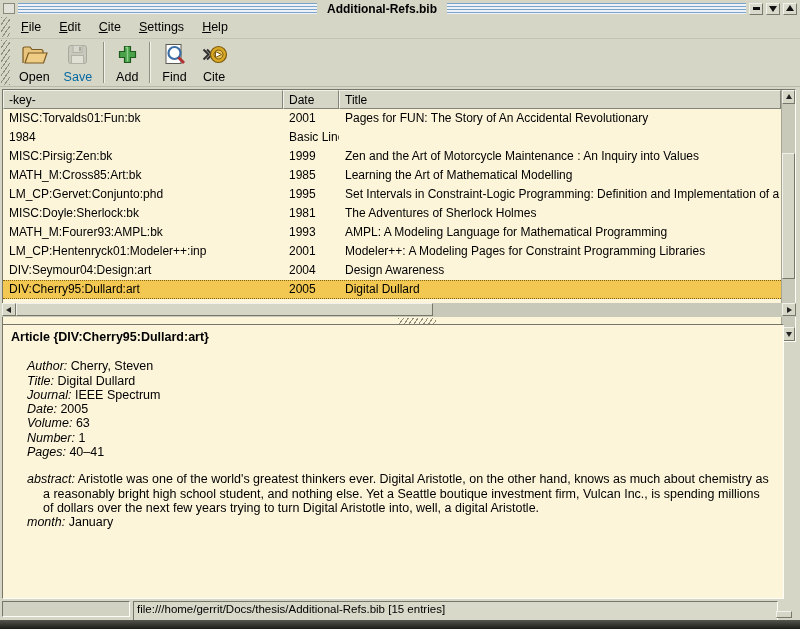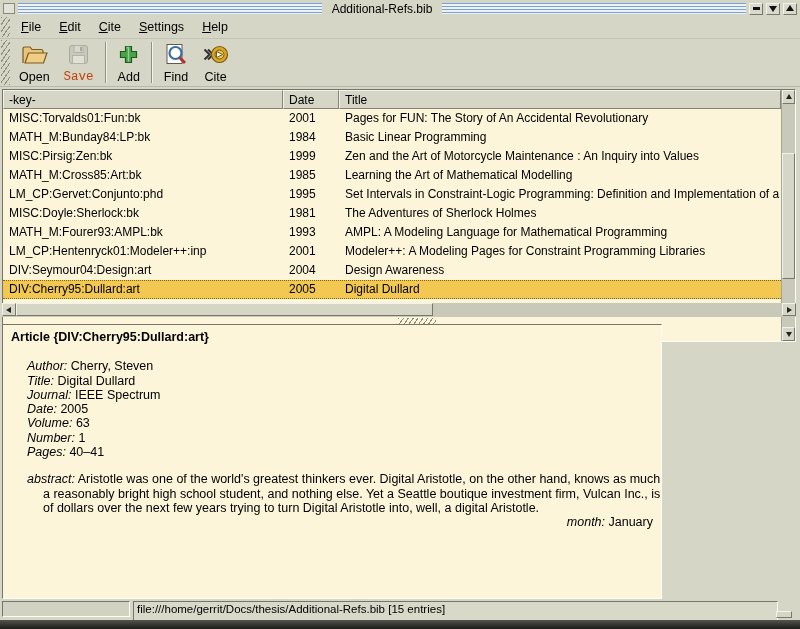--- a/index.html
+++ b/index.html
@@ -6,42 +6,42 @@
   html,body { width:800px; height:629px; overflow:hidden; }
   body { font-family:"Liberation Sans", sans-serif; font-size:12px; background:#d6d6c7; color:#000; }
   .window { position:relative; width:800px; height:629px; background:#d6d6c7; }
 
   
   .titlebar { position:absolute; top:0; left:0; width:800px; height:16px;
     display:flex; align-items:center; gap:3px; padding:2px 3px 1px 3px; }
   .tb-menu-btn { width:12px; height:11px; background:#e2e2da; border:1px solid #8a8a7a; }
   .tb-stripes { flex:1; height:11px;
     background:repeating-linear-gradient(to bottom,#7aa3cc 0 1.4px,#eef1f5 1.4px 2.9px); }
-  .tb-title { font-weight:normal; font-size:12px; padding:0 7px; white-space:nowrap; }
+  .tb-title { font-weight:bold; font-size:12px; padding:0 7px; white-space:nowrap; }
   .tb-btn { width:14px; height:12px; background:#d9d9cc; border:1px solid;
     border-color:#f2f2ea #77776a #77776a #f2f2ea; display:flex; align-items:center; justify-content:center; }
   .g-minus { width:7px; height:3px; background:#111; }
   .g-down { width:0; height:0; border:4px solid transparent; border-top:6px solid #111; margin-top:5px; }
   .g-up { width:0; height:0; border:4px solid transparent; border-bottom:6px solid #111; margin-bottom:5px; }
 
   
   .menubar { position:absolute; top:16px; left:0; width:800px; height:23px;
     display:flex; align-items:center; border-bottom:1px solid #c4c4b4; }
   .drag-handle { width:9px; align-self:stretch; margin:1px 2px 1px 1px;
     background:repeating-linear-gradient(125deg, rgba(130,130,115,.85) 0 1px, transparent 1px 4px); }
   .menu-item { padding:3px 9px; font-size:12.5px; white-space:nowrap; }
   .mn { text-decoration:underline; }
 
   
   .toolbar { position:absolute; top:39px; left:0; width:800px; height:48px;
     display:flex; align-items:stretch; border-bottom:1px solid #b8b8a8; }
   .tool-btn { display:flex; flex-direction:column; align-items:center; justify-content:flex-end;
     padding:3px 7px 2px 7px; gap:4px; }
   .tool-btn span { font-size:12.5px; }
-  .tool-btn.disabled span { color:#c2410c;font-family:Liberation Mono, monospace; }
+  .tool-btn.disabled span { color:#0369a1; }
   .tool-btn.disabled svg { opacity:.55; }
   .tool-sep { width:2px; margin:3px 4px; border-left:1px solid #90907e; border-right:1px solid #f2f2ea; }
 
   
   .table { position:absolute; top:89px; left:2px; width:794px; height:253px;
     background:#fcf5da; border:1px solid; border-color:#75756a #fdfdf7 #fdfdf7 #75756a; }
   .thead { position:absolute; top:0; left:0; right:14px; height:19px; display:grid;
     grid-template-columns:280px 56px auto; }
   .th { background:#d6d6c7; border:1px solid; border-color:#f2f2ea #84847a #84847a #f2f2ea;
     padding:2px 5px; white-space:nowrap; overflow:hidden; }
@@ -67,28 +67,28 @@
   .hscroll { position:absolute; top:303px; left:2px; width:794px; height:14px; background:#c9c9b9; }
   .h-btn { position:absolute; top:0; width:14px; height:13px; background:#d6d6c7; border:1px solid;
     border-color:#f2f2ea #77776a #77776a #f2f2ea; display:flex; align-items:center; justify-content:center; }
   .h-left { left:0; } .h-right { right:0; }
   .h-thumb { position:absolute; top:0; left:14px; width:417px; height:13px; background:#d6d6c7;
     border:1px solid; border-color:#f2f2ea #77776a #77776a #f2f2ea; }
   .splitter-grip { position:absolute; top:318px; left:398px; width:38px; height:6px;
     background:repeating-linear-gradient(125deg, rgba(130,130,115,.9) 0 1px, transparent 1px 4px); }
 
   
-  .detail { position:absolute; top:324px; left:2px; width:660px; height:275px; background:#fcf5da;
+  .detail { position:absolute; top:324px; left:2px; width:782px; height:275px; background:#fcf5da;
     border:1px solid; border-color:#75756a #fdfdf7 #fdfdf7 #75756a;
     padding:5px 8px; font-size:12.5px; line-height:14.3px; overflow:hidden; }
   .d-header { font-weight:bold; margin-bottom:15px; }
   .d-fields { margin-left:16px; }
   .lbl { font-style:italic; }
   .d-abstract { margin:13px 0 0 16px; padding-left:16px; text-indent:-16px; width:742px; }
-  .d-month { margin-left:24px;text-align:right; }
+  .d-month { margin-left:16px; }
 
   
   .statusbar { position:absolute; top:600px; left:0; width:800px; height:20px; }
   .progress { position:absolute; left:2px; top:1px; width:128px; height:16px; background:#d2d2c2;
     border:1px solid; border-color:#75756a #fdfdf7 #fdfdf7 #75756a; }
   .status-text { position:absolute; left:133px; right:22px; top:1px; height:25px; background:#d9d9ca;
     border:1px solid; border-color:#75756a #fdfdf7 #fdfdf7 #75756a;
     font-size:11.5px; line-height:14px; padding-left:3px; white-space:nowrap; overflow:hidden; }
   .resize-grip { position:absolute; right:8px; top:11px; width:16px; height:7px; background:#d6d6c7;
     border:1px solid; border-color:#f2f2ea #77776a #77776a #f2f2ea; }
@@ -184,21 +184,20 @@
       <div class="th">Date</div>
       <div class="th">Title</div>
     </div>
     <div class="tbody">
       <div class="trow">
           <div>MISC:Torvalds01:Fun:bk</div>
           <div>2001</div>
           <div>Pages for FUN: The Story of An Accidental Revolutionary</div>
         </div>
       <div class="trow">
-          <div>MATH_M:Bunday84:LP:bk</div>
           <div>1984</div>
           <div>Basic Linear Programming</div>
         </div>
       <div class="trow">
           <div>MISC:Pirsig:Zen:bk</div>
           <div>1999</div>
           <div>Zen and the Art of Motorcycle Maintenance : An Inquiry into Values</div>
         </div>
       <div class="trow">
           <div>MATH_M:Cross85:Art:bk</div>

